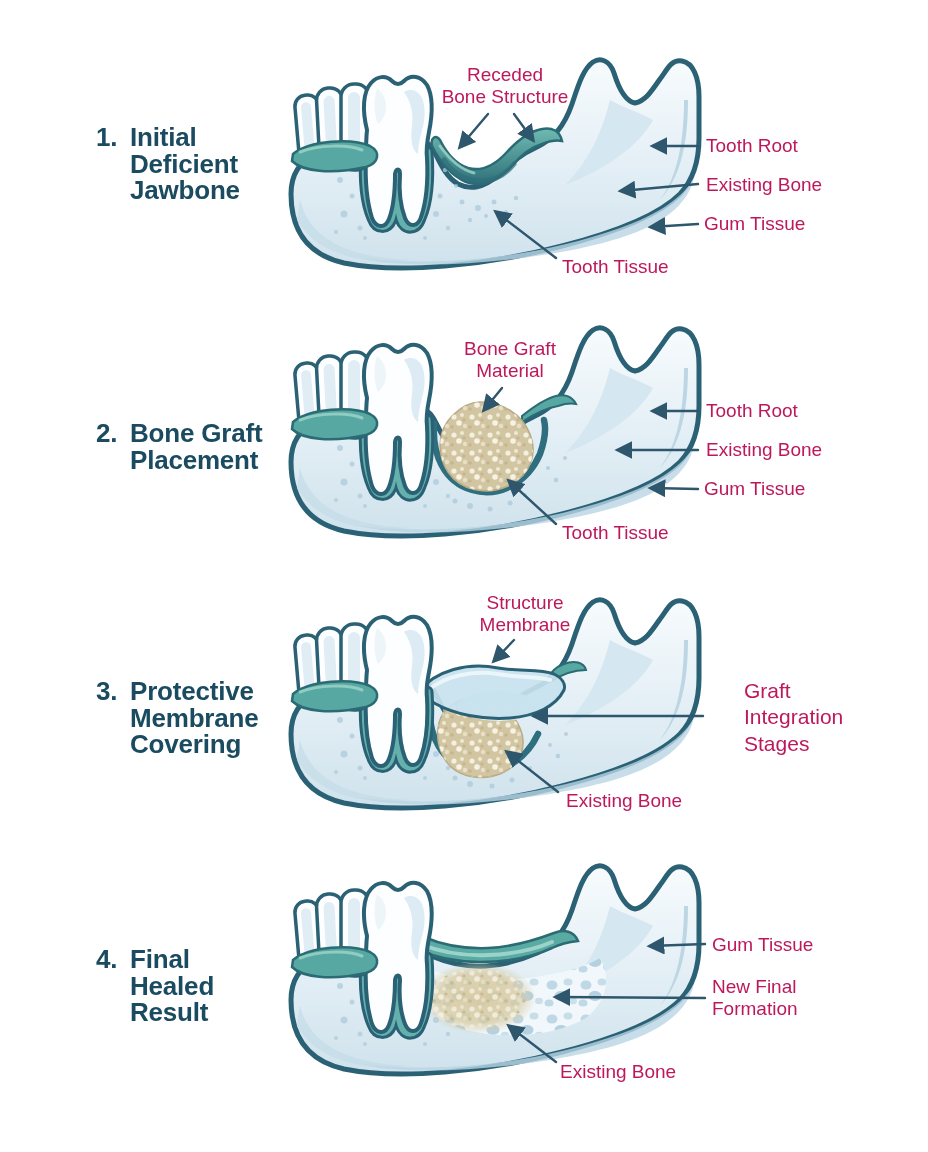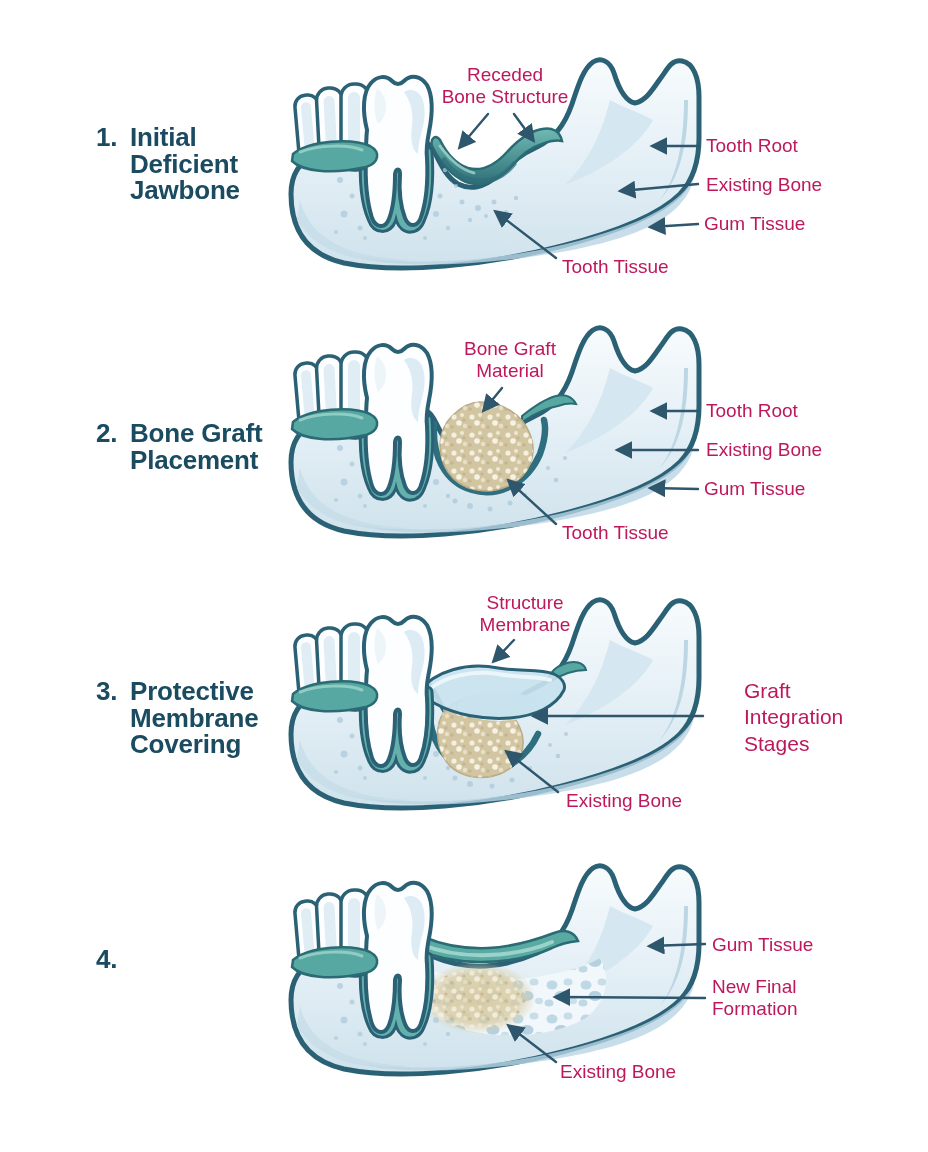--- a/index.html
+++ b/index.html
@@ -344,20 +344,23 @@
 Placement</span>
 </div>
 <div class="title" style="left:96px;top:678px">
   <span class="num">3.</span>
   <span class="ttl">Protective
 Membrane
 Covering</span>
 </div>
 <div class="title" style="left:96px;top:946px">
   <span class="num">4.</span>
+  <span class="ttl">Final
+Healed
+Result</span>
 </div>
 
 <div class="lbl ctr" style="left:420px;top:64px;width:170px">Receded
 Bone Structure</div>
 <div class="lbl" style="left:706px;top:135px">Tooth Root</div>
 <div class="lbl" style="left:706px;top:174px">Existing Bone</div>
 <div class="lbl" style="left:704px;top:213px">Gum Tissue</div>
 <div class="lbl" style="left:562px;top:256px">Tooth Tissue</div>
 
 <div class="lbl ctr" style="left:445px;top:338px;width:130px">Bone Graft

